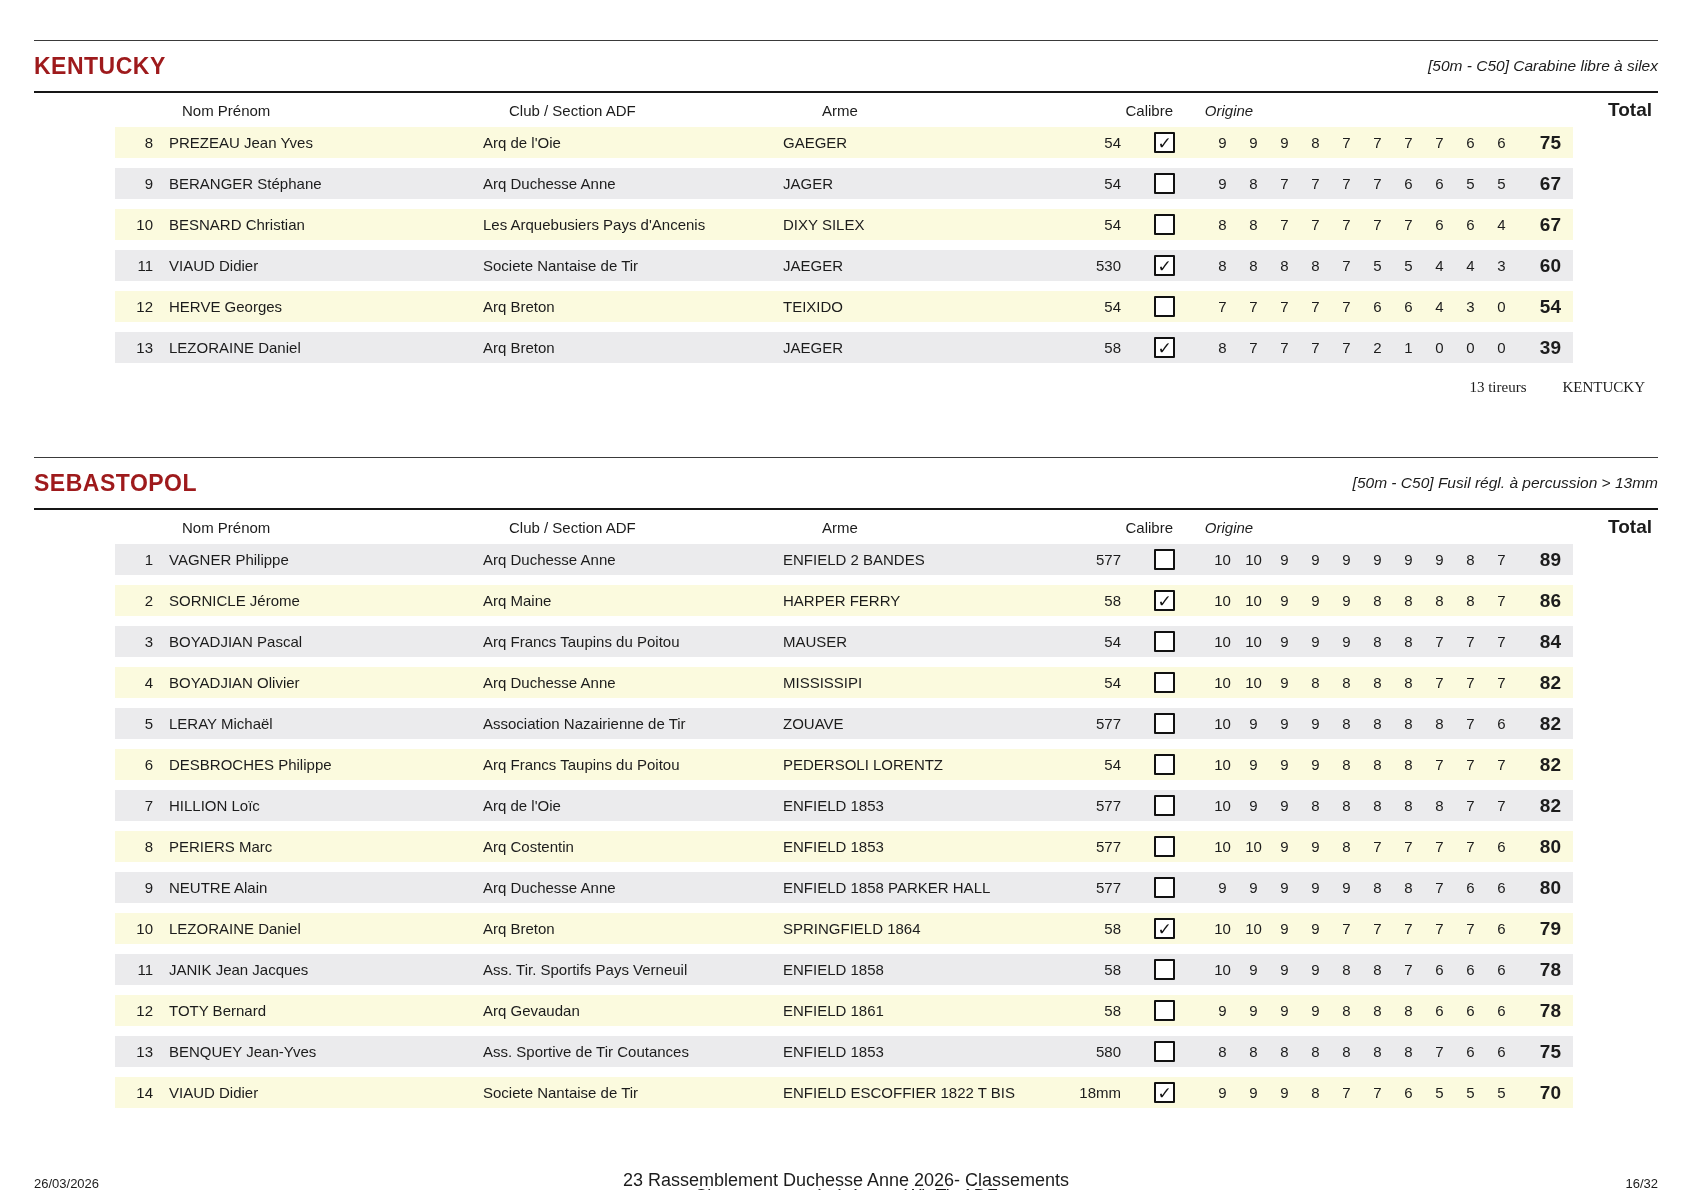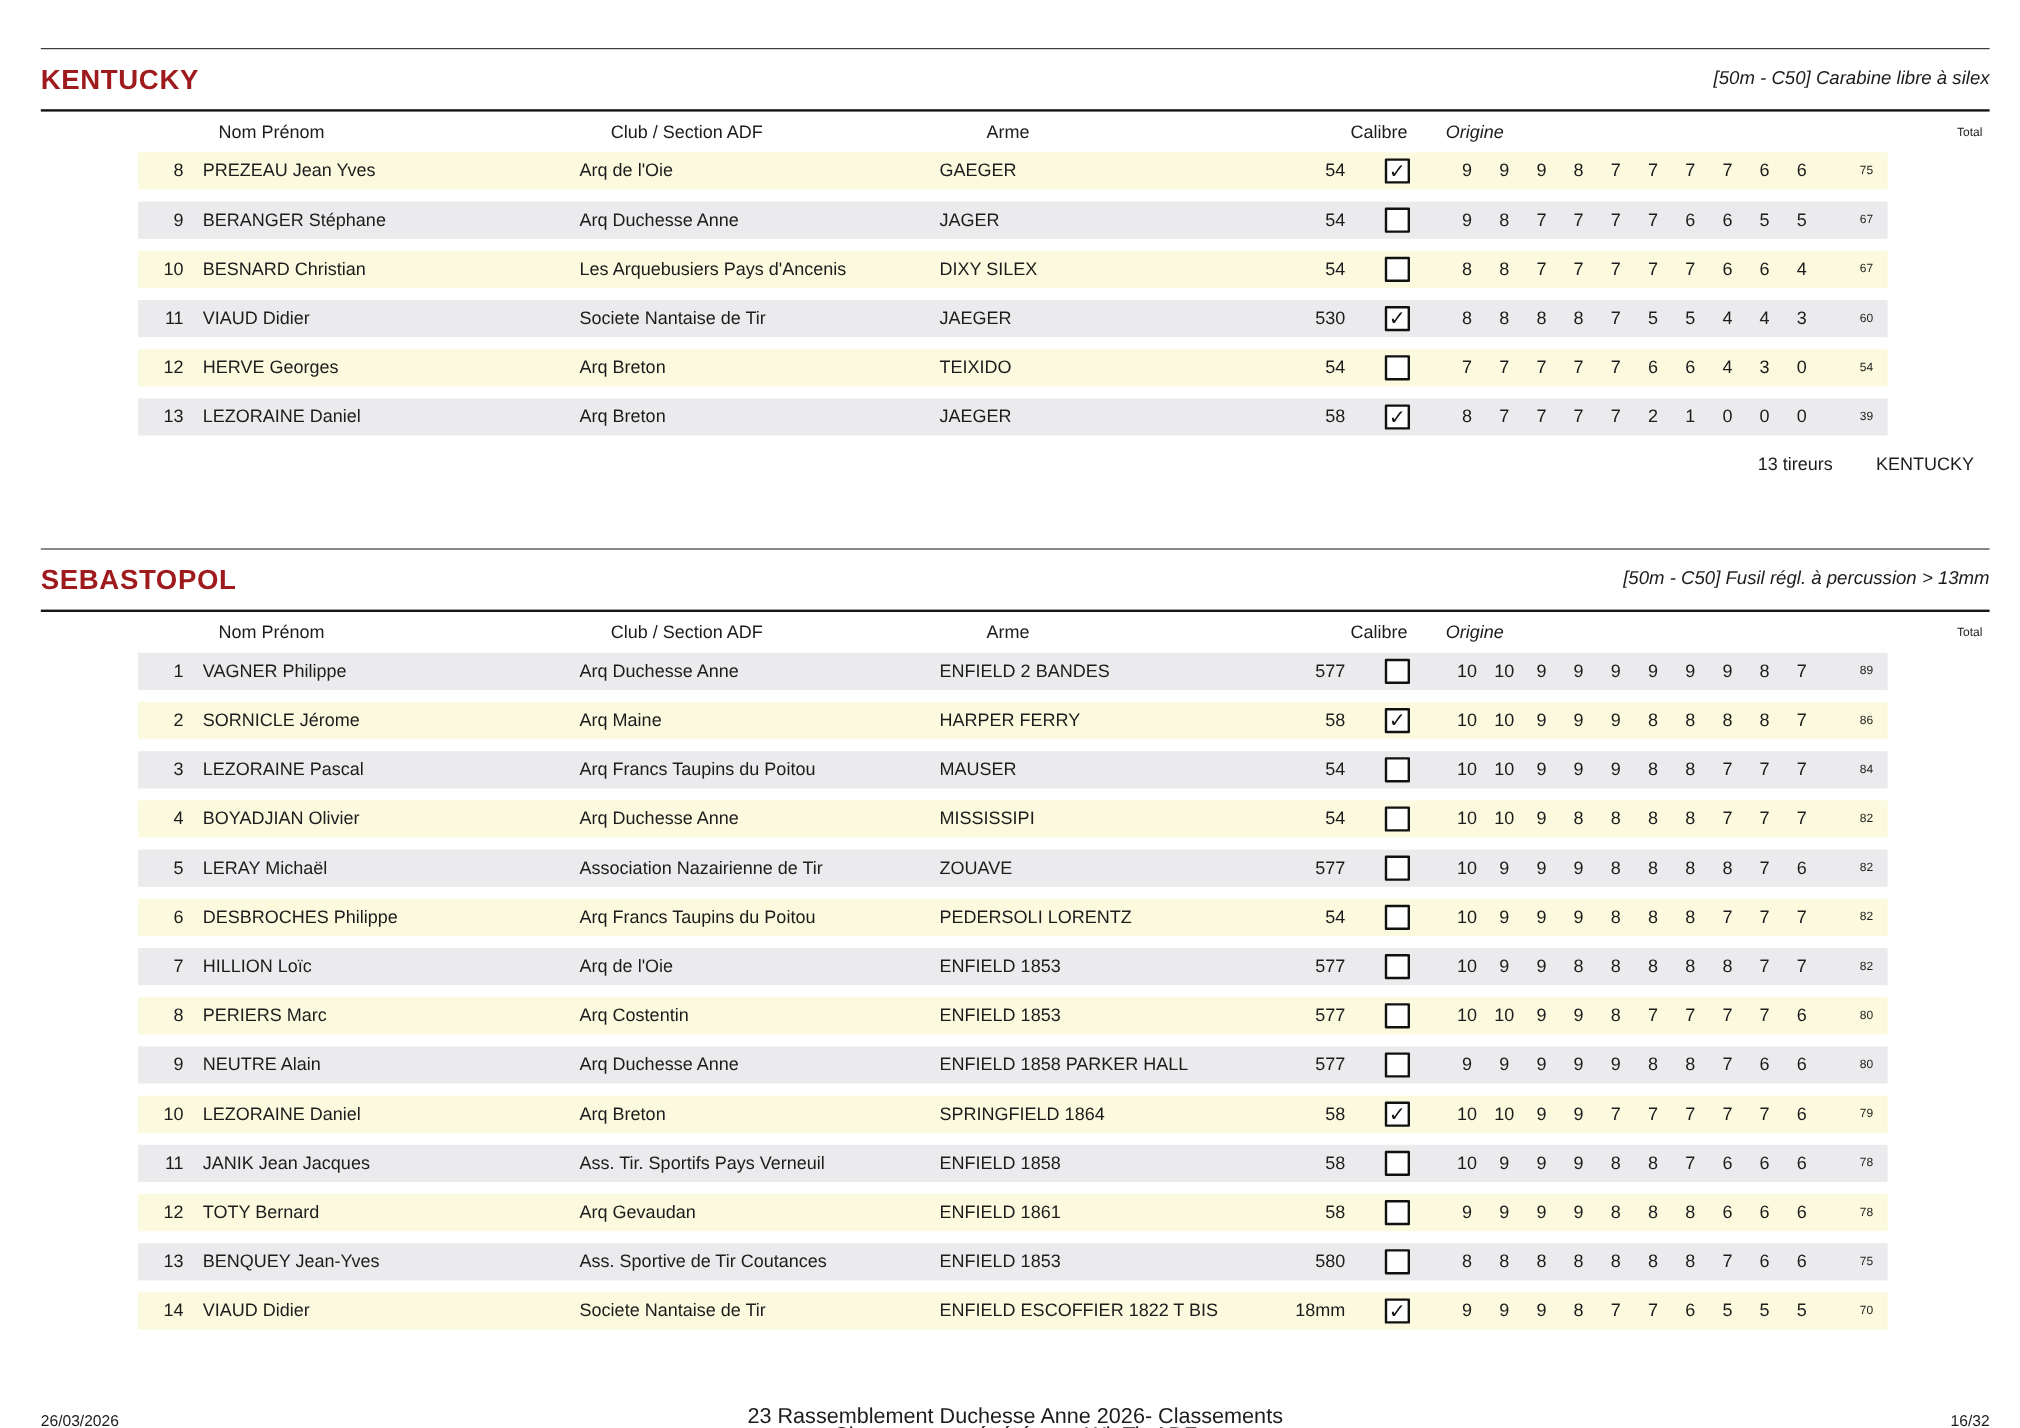--- a/index.html
+++ b/index.html
@@ -22,28 +22,28 @@
   .bg-yellow{background:#fbfade;}
   .bg-gray{background:#ebebed;}
   .c-rank{width:38px;text-align:right;flex:none;}
   .c-name{width:330px;padding-left:16px;box-sizing:border-box;flex:none;text-align:left;}
   .c-club{width:300px;flex:none;text-align:left;}
   .c-arme{width:260px;flex:none;text-align:left;}
   .c-cal{width:78px;flex:none;text-align:right;}
   .c-orig{width:86px;flex:none;display:flex;justify-content:center;align-items:center;text-align:center;font-style:italic;}
   .c-scores{width:310px;flex:none;display:flex;}
   .score{width:31px;text-align:center;flex:none;}
-  .c-total{width:56px;flex:none;text-align:right;font-weight:normal;padding-right:12px;box-sizing:border-box;font-size:10px;}
+  .c-total{width:56px;flex:none;text-align:right;font-weight:bold;padding-right:12px;box-sizing:border-box;font-size:19px;}
   .checkbox{
     width:17px;height:17px;border:2px solid #111;background:#fff;border-radius:1px;
     display:inline-flex;justify-content:center;align-items:center;
     font-family:"DejaVu Sans",sans-serif;font-size:17px;font-weight:bold;line-height:14px;color:#111;
   }
   .checkbox.checked{text-indent:1px;}
-  .summary{width:1624px;height:28px;margin-top:2px;display:flex;justify-content:flex-end;align-items:center;font-size:15px;box-sizing:border-box;padding-right:13px;}
+  .summary{width:1624px;height:28px;margin-top:2px;display:flex;justify-content:flex-end;align-items:center;font-size:15px;box-sizing:border-box;padding-right:13px;font-family:Liberation Serif, serif;}
   .summary .count{margin-right:36px;}
   .section.second{margin-top:56px;}
   .footer{margin-top:28px;width:1624px;display:flex;align-items:center;font-size:13px;color:#1c1c1c;}
   .footer .f-left{width:300px;flex:none;text-align:left;}
   .footer .f-center{flex:1;text-align:center;line-height:16px;font-size:18px;margin-top:26px;}
   .footer .f-right{width:300px;flex:none;text-align:right;}
 </style>
 </head>
 <body>
 
@@ -278,21 +278,21 @@
               <span class="score">8</span>
               <span class="score">8</span>
               <span class="score">8</span>
               <span class="score">7</span>
             </span>
     <span class="c-total">86</span>
   </div>
 
   <div class="row bg-gray">
     <span class="c-rank">3</span>
-    <span class="c-name">LEZORAINE Pascal</span>
+    <span class="c-name">BOYADJIAN Pascal</span>
     <span class="c-club">Arq Francs Taupins du Poitou</span>
     <span class="c-arme">MAUSER</span>
     <span class="c-cal">54</span>
     <span class="c-orig">
       <span class="checkbox"></span>
     </span>
     <span class="c-scores">
               <span class="score">10</span>
               <span class="score">10</span>
               <span class="score">9</span>

